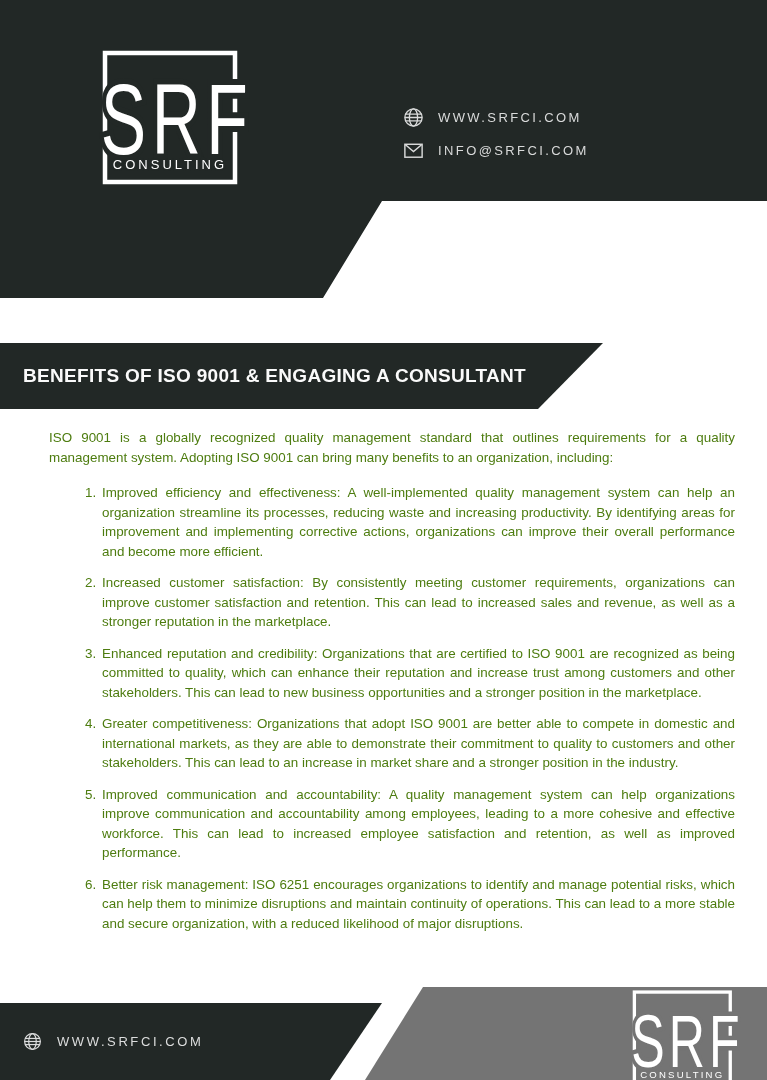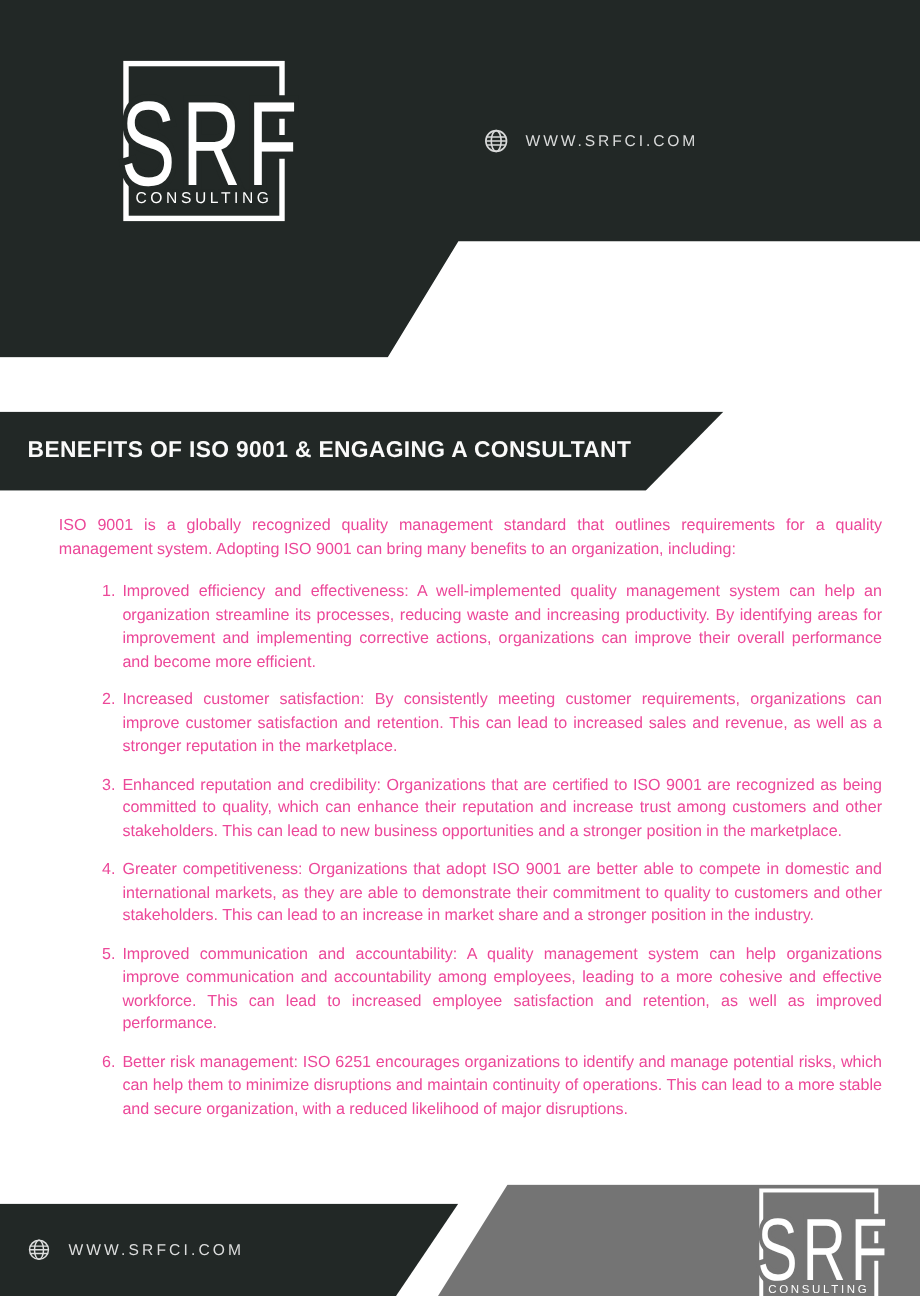--- a/index.html
+++ b/index.html
@@ -27,21 +27,21 @@
   
   .banner {
     position:absolute; left:0; top:343px; width:767px; height:66px;
     background:#222826;
     clip-path:polygon(0 0,603px 0,538px 66px,0 66px);
     display:flex; align-items:center;text-align:center;
   }
   .banner-title { padding-left:23px; color:#fafafa; font-size:19px; font-weight:bold; letter-spacing:0.3px; white-space:nowrap; }
 
   
-  .content { position:absolute; left:49px; top:428px; width:686px; color:#ec4899; font-size:13.4px; line-height:19.5px; }
+  .content { position:absolute; left:49px; top:428px; width:686px; color:#4d7c0f; font-size:13.4px; line-height:19.5px; }
   .intro { margin:0 0 16px 0; text-align:justify; }
   .blist { }
   .bitem { display:flex; margin-bottom:12px; }
   .bitem:last-child { margin-bottom:0; }
   .bnum { flex:0 0 53px; box-sizing:border-box; padding-left:36px; }
   .btext { flex:1; text-align:justify; }
 
   
   .footer-gray {
     position:absolute; left:0; bottom:0; width:767px; height:93px;
@@ -80,20 +80,29 @@
         <svg viewBox="0 0 24 24">
           <g fill="none" stroke="#d9dada" stroke-width="1.4">
             <circle cx="12" cy="12" r="9"></circle>
             <ellipse cx="12" cy="12" rx="4.3" ry="9"></ellipse>
             <line x1="3.4" y1="8.5" x2="20.6" y2="8.5"></line>
             <line x1="3" y1="12" x2="21" y2="12"></line>
             <line x1="3.4" y1="15.5" x2="20.6" y2="15.5"></line>
           </g>
         </svg>
         <span class="contact-label">WWW.SRFCI.COM</span>
+      </div>
+      <div class="contact-row">
+        <svg viewBox="0 0 24 24">
+          <g fill="none" stroke="#d9dada" stroke-width="1.5">
+            <rect x="3" y="5.5" width="18" height="13.5"></rect>
+            <polyline points="3.6,6 12,13.2 20.4,6"></polyline>
+          </g>
+        </svg>
+        <span class="contact-label">INFO@SRFCI.COM</span>
       </div>
     </div>
   </div>
 
   <div class="banner">
     <div class="banner-title">BENEFITS OF ISO 9001 &amp; ENGAGING A CONSULTANT</div>
   </div>
 
   <div class="content">
     <p class="intro">ISO 9001 is a globally recognized quality management standard that outlines requirements for a quality management system. Adopting ISO 9001 can bring many benefits to an organization, including:</p>

